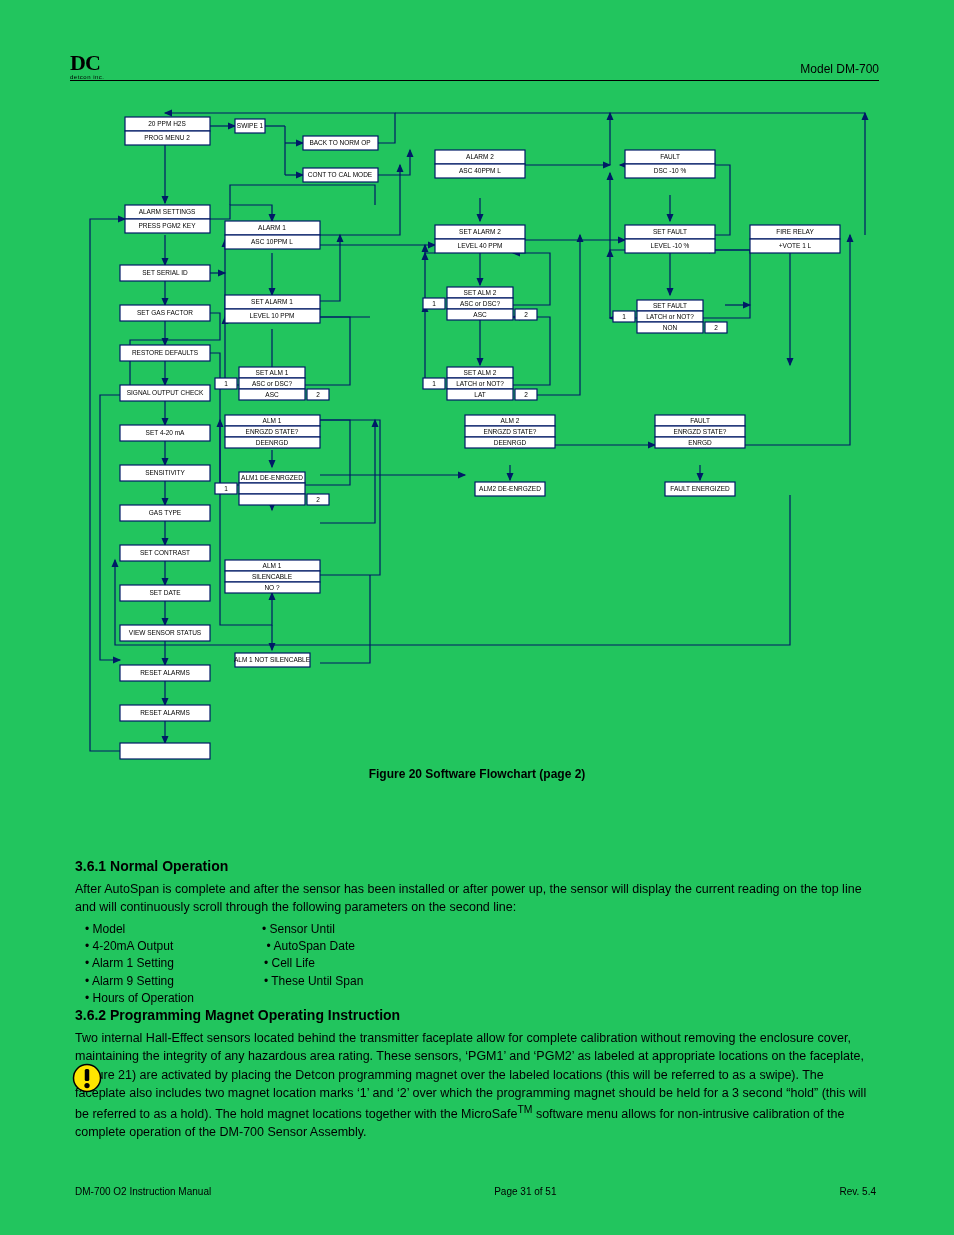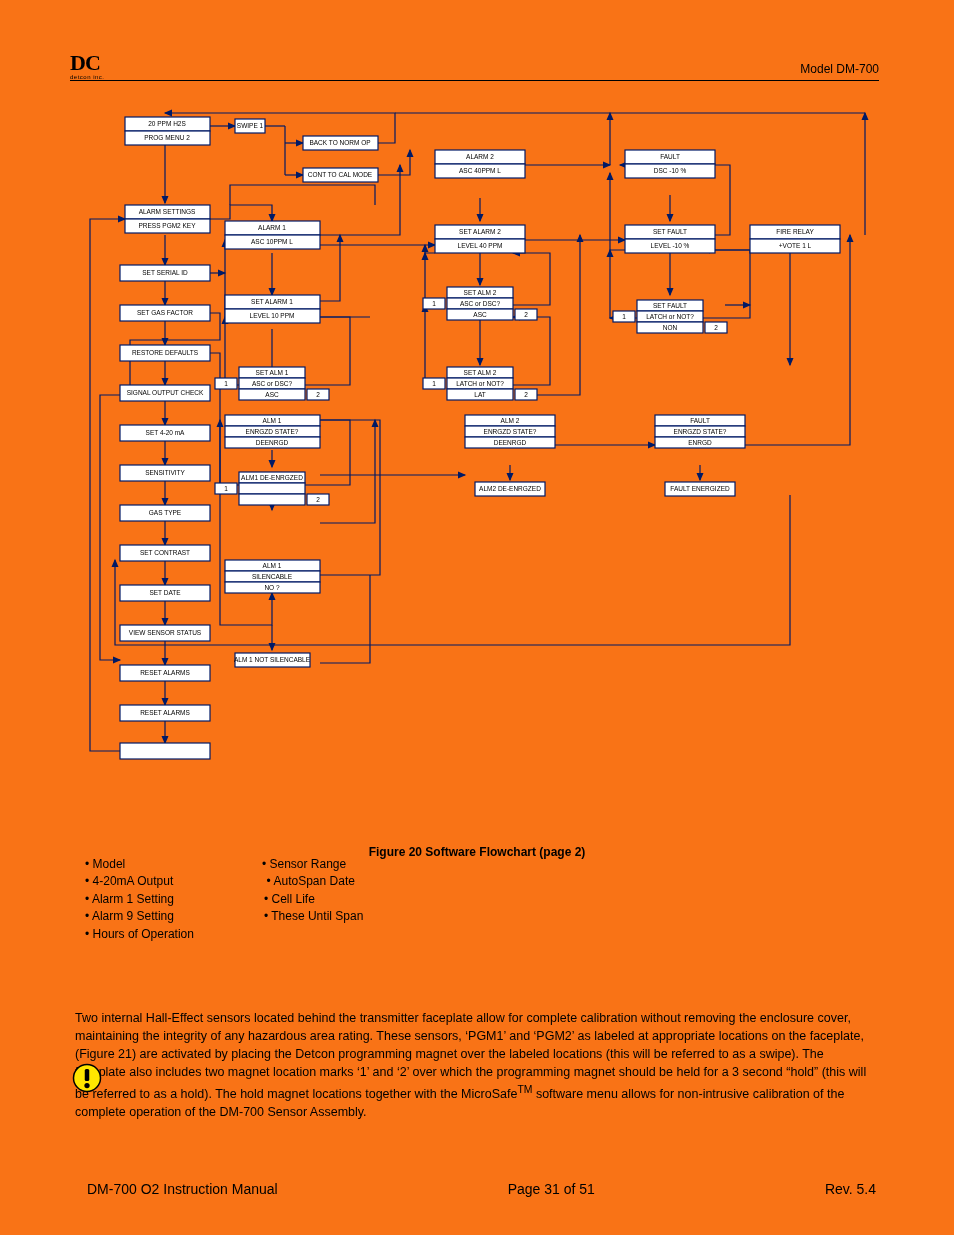--- a/index.html
+++ b/index.html
@@ -1,33 +1,33 @@
 <!DOCTYPE html>
 <html><head>
 <meta charset="utf-8">
 <style>
   html,body{margin:0;padding:0;background:#fff;font-family:Arial,Helvetica,sans-serif;color:#000;}
-  .page{width:954px;height:1235px;position:relative;margin:0 auto;background:#f97316;}
+  .page{width:954px;height:1235px;position:relative;margin:0 auto;background:#22c55e;}
   .logo{position:absolute;left:70px;top:50px;}
   .logo-mark{font-family:Georgia,serif;font-weight:bold;font-size:22px;color:#000;letter-spacing:-1px;}
   .logo-sub{font-size:6px;color:#000;letter-spacing:0.5px;display:block;margin-top:-2px;}
   .product{position:absolute;right:75px;top:62px;font-size:12px;text-align:center;}
   .hr{position:absolute;left:70px;right:75px;top:80px;border-top:1.5px solid #000;}
   .svg-wrap{position:absolute;left:70px;top:105px;width:814px;height:690px;}
   svg{width:814px;height:690px;}
   .box{fill:#fff;stroke:#001a66;stroke-width:1.2;}
   .txt{font-family:Arial,Helvetica,sans-serif;font-size:6.5px;fill:#000;dominant-baseline:middle;}
   .txtC{text-anchor:middle;}
   .ln{stroke:#001a66;stroke-width:1.2;fill:none;}
   .arrow{fill:#001a66;}
-  .caption{position:absolute;left:0;width:954px;top:845px;text-align:center;font-size:12px;font-weight:bold;}
+  .caption{position:absolute;left:0;width:954px;top:767px;text-align:center;font-size:12px;font-weight:bold;}
   .body-text{position:absolute;left:75px;right:78px;font-size:12.5px;line-height:1.45;}
   .h3{font-weight:bold;font-size:14px;}
   .caution-icon{position:absolute;left:72px;top:1063px;width:30px;height:30px;}
-  .footer{position:absolute;left:87px;right:78px;bottom:38px;font-size:14px;display:flex;justify-content:space-between;}
+  .footer{position:absolute;left:75px;right:78px;bottom:38px;font-size:10px;display:flex;justify-content:space-between;}
 </style>
 </head>
 <body>
 
 <div class="page">
 
   <div class="logo">
     <span class="logo-mark">DC</span>
     <span class="logo-sub">detcon inc.</span>
   </div>
@@ -287,30 +287,33 @@
         <text class="txt txtC" x="202" y="483">NO ?</text>
 <rect class="box" x="165" y="548" width="75" height="14"></rect>
         <text class="txt txtC" x="202" y="555">ALM 1  NOT SILENCABLE</text>
 
 </svg>
   </div>
 
   <div class="caption">Figure 20 Software Flowchart (page 2)</div>
 
   <div class="body-text" style="top:856px;">
+    <div class="h3">3.6.1 Normal Operation</div>
+    <p style="margin:4px 0 4px 0;">After AutoSpan is complete and after the sensor has been installed or after power up, the sensor will display the current reading on the top line and will continuously scroll through the following parameters on the second line:</p>
     <div style="font-size:12px;">
-      &nbsp;&nbsp;&nbsp;• <span>Model</span>&nbsp;&nbsp;&nbsp;&nbsp;&nbsp;&nbsp;&nbsp;&nbsp;&nbsp;&nbsp;&nbsp;&nbsp;&nbsp;&nbsp;&nbsp;&nbsp;&nbsp;&nbsp;&nbsp;&nbsp;&nbsp;&nbsp;&nbsp;&nbsp;&nbsp;&nbsp;&nbsp;&nbsp;&nbsp;&nbsp;&nbsp;&nbsp;&nbsp;&nbsp;&nbsp;&nbsp;&nbsp;&nbsp;&nbsp;&nbsp;&nbsp;• <span>Sensor Range</span><br>
+      &nbsp;&nbsp;&nbsp;• <span>Model</span>&nbsp;&nbsp;&nbsp;&nbsp;&nbsp;&nbsp;&nbsp;&nbsp;&nbsp;&nbsp;&nbsp;&nbsp;&nbsp;&nbsp;&nbsp;&nbsp;&nbsp;&nbsp;&nbsp;&nbsp;&nbsp;&nbsp;&nbsp;&nbsp;&nbsp;&nbsp;&nbsp;&nbsp;&nbsp;&nbsp;&nbsp;&nbsp;&nbsp;&nbsp;&nbsp;&nbsp;&nbsp;&nbsp;&nbsp;&nbsp;&nbsp;• <span>Sensor Until</span><br>
       &nbsp;&nbsp;&nbsp;• <span>4-20mA Output</span>&nbsp;&nbsp;&nbsp;&nbsp;&nbsp;&nbsp;&nbsp;&nbsp;&nbsp;&nbsp;&nbsp;&nbsp;&nbsp;&nbsp;&nbsp;&nbsp;&nbsp;&nbsp;&nbsp;&nbsp;&nbsp;&nbsp;&nbsp;&nbsp;&nbsp;&nbsp;&nbsp;&nbsp;• <span>AutoSpan Date</span><br>
       &nbsp;&nbsp;&nbsp;• <span>Alarm 1 Setting</span>&nbsp;&nbsp;&nbsp;&nbsp;&nbsp;&nbsp;&nbsp;&nbsp;&nbsp;&nbsp;&nbsp;&nbsp;&nbsp;&nbsp;&nbsp;&nbsp;&nbsp;&nbsp;&nbsp;&nbsp;&nbsp;&nbsp;&nbsp;&nbsp;&nbsp;&nbsp;&nbsp;• <span>Cell Life</span><br>
       &nbsp;&nbsp;&nbsp;• <span>Alarm 9 Setting</span>&nbsp;&nbsp;&nbsp;&nbsp;&nbsp;&nbsp;&nbsp;&nbsp;&nbsp;&nbsp;&nbsp;&nbsp;&nbsp;&nbsp;&nbsp;&nbsp;&nbsp;&nbsp;&nbsp;&nbsp;&nbsp;&nbsp;&nbsp;&nbsp;&nbsp;&nbsp;&nbsp;• <span>These Until Span</span><br>
       &nbsp;&nbsp;&nbsp;• <span>Hours of Operation</span>
     </div>
   </div>
 
   <div class="body-text" style="top:1005px;">
+    <div class="h3">3.6.2 Programming Magnet Operating Instruction</div>
     <p style="margin:4px 0 0 0;"><span>Two internal Hall-Effect sensors located behind the transmitter faceplate allow for complete calibration without removing the enclosure cover, maintaining the integrity of any hazardous area rating.  These sensors, ‘PGM1’ and ‘PGM2’ as labeled at  appropriate locations on the faceplate, (Figure 21) are activated by placing the Detcon programming magnet over the labeled locations (this will be referred to as a swipe).  The faceplate also includes two magnet location marks ‘1’ and ‘2’ over which the programming magnet should be held for a 3 second “hold” (this will be referred to as a hold).  The hold magnet locations together with the MicroSafe</span><sup>TM</sup><span> software menu allows for non-intrusive calibration of the complete operation of the DM-700 Sensor Assembly.</span></p>
   </div>
 
   <svg class="caution-icon" viewBox="0 0 40 40">
     <circle cx="20" cy="20" r="18" fill="#ffe600" stroke="#000" stroke-width="2"></circle>
     <rect x="17" y="8" width="6" height="16" rx="2" fill="#000"></rect>
     <circle cx="20" cy="30" r="3.5" fill="#000"></circle>
   </svg>
 
 

